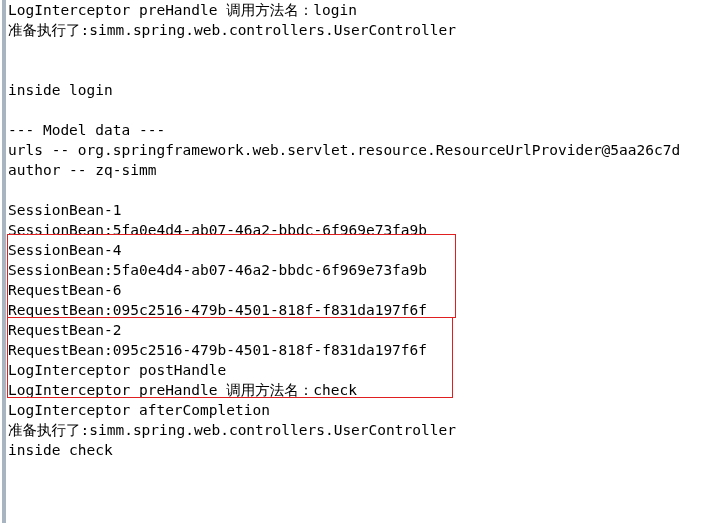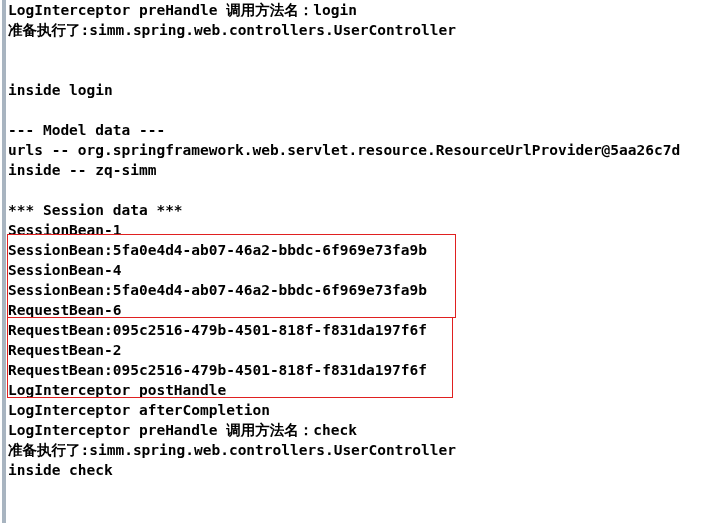--- a/index.html
+++ b/index.html
@@ -38,21 +38,20 @@
     width: 708px;
   }
 
   .log-line {
     height: 20px;
     line-height: 20px;
     font-size: 14.5px;
     color: #000000;
     white-space: pre;
     letter-spacing: 0px;
-    font-weight: bold;
   }
 
   .log-line.blank {
     height: 20px;
   }
 
   
   .annot-box {
     position: absolute;
     border: 1.6px solid #e02020;
@@ -82,34 +81,33 @@
 
   <div id="log-lines">
       <div class="log-line">LogInterceptor preHandle 调用方法名：login</div>
       <div class="log-line">准备执行了:simm.spring.web.controllers.UserController</div>
       <div class="log-line blank"></div>
       <div class="log-line blank"></div>
       <div class="log-line">inside login</div>
       <div class="log-line blank"></div>
       <div class="log-line">--- Model data ---</div>
       <div class="log-line">urls -- org.springframework.web.servlet.resource.ResourceUrlProvider@5aa26c7d</div>
-      <div class="log-line">inside -- zq-simm</div>
+      <div class="log-line">author -- zq-simm</div>
       <div class="log-line blank"></div>
-      <div class="log-line">*** Session data ***</div>
       <div class="log-line">SessionBean-1</div>
       <div class="log-line">SessionBean:5fa0e4d4-ab07-46a2-bbdc-6f969e73fa9b</div>
       <div class="log-line">SessionBean-4</div>
       <div class="log-line">SessionBean:5fa0e4d4-ab07-46a2-bbdc-6f969e73fa9b</div>
       <div class="log-line">RequestBean-6</div>
       <div class="log-line">RequestBean:095c2516-479b-4501-818f-f831da197f6f</div>
       <div class="log-line">RequestBean-2</div>
       <div class="log-line">RequestBean:095c2516-479b-4501-818f-f831da197f6f</div>
       <div class="log-line">LogInterceptor postHandle</div>
+      <div class="log-line">LogInterceptor preHandle 调用方法名：check</div>
       <div class="log-line">LogInterceptor afterCompletion</div>
-      <div class="log-line">LogInterceptor preHandle 调用方法名：check</div>
       <div class="log-line">准备执行了:simm.spring.web.controllers.UserController</div>
       <div class="log-line">inside check</div>
     </div>
 
   <div class="annot-box" id="annot-box-session"></div>
   <div class="annot-box" id="annot-box-request"></div>
 
 </div>
 
 </body></html>

